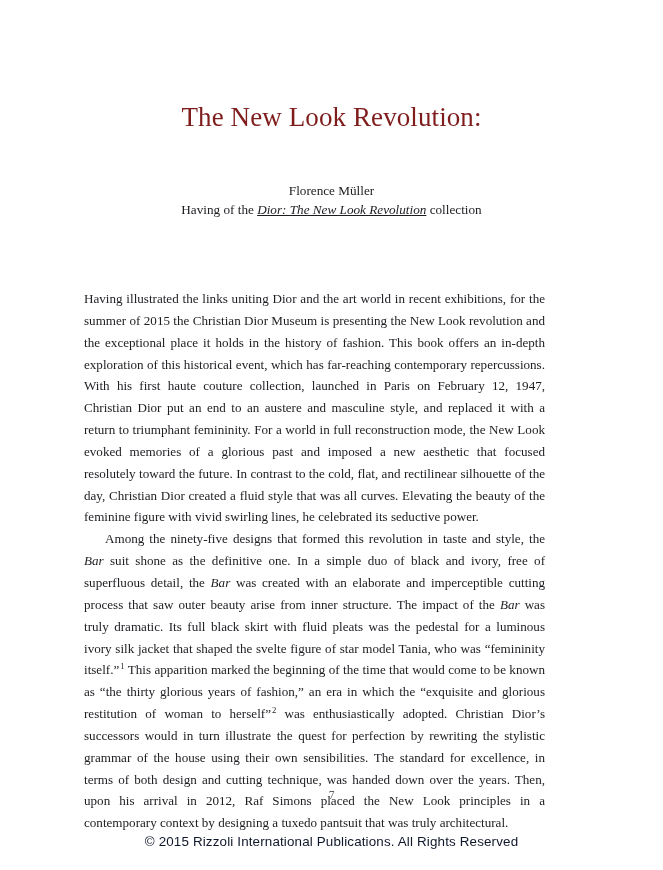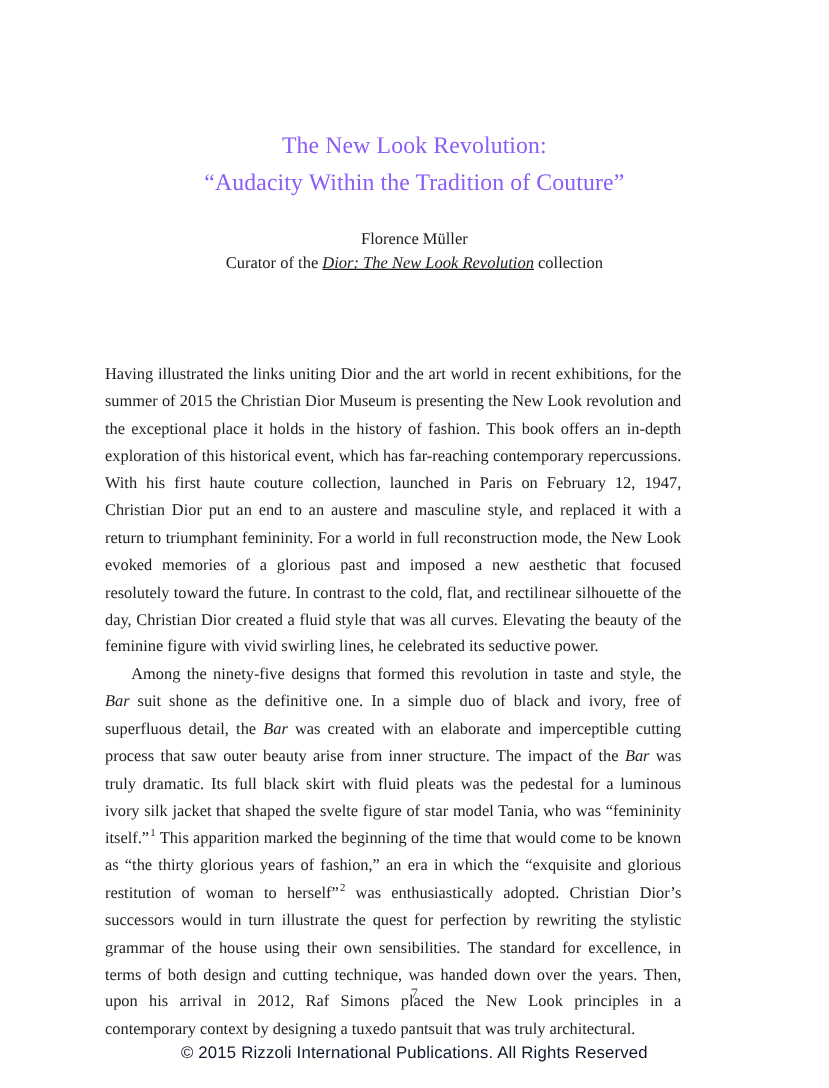--- a/index.html
+++ b/index.html
@@ -26,25 +26,25 @@
   
   .title-block {
     position: absolute;
     top: 102px;
     left: 0;
     width: 663px;
     text-align: center;
   }
   .title-line {
     font-family: "Liberation Serif", "DejaVu Serif", serif;
-    font-size: 19px;
+    font-size: 27px;
     line-height: 30px;
     font-weight: 400;
     letter-spacing: 0.1px;
-    color: #8b5cf6;
+    color: #7f1d1d;
     white-space: nowrap;
   }
 
   
   .byline-block {
     position: absolute;
     top: 182px;
     left: 0;
     width: 663px;
     text-align: center;
@@ -120,26 +120,25 @@
     letter-spacing: 0.15px;
   }
 </style>
 </head>
 <body>
 
 <div class="page">
 
   <div class="title-block">
     <div class="title-line">The New Look Revolution:</div>
-    <div class="title-line">“Audacity Within the Tradition of Couture”</div>
   </div>
 
   <div class="byline-block">
     <div class="byline-name">Florence Müller</div>
-    <div class="byline-role"><span>Curator of the </span><i>Dior: The New Look Revolution</i><span> collection</span></div>
+    <div class="byline-role"><span>Having of the </span><i>Dior: The New Look Revolution</i><span> collection</span></div>
   </div>
 
   <div class="body-block">
 
     <p class="para">Having illustrated the links uniting Dior and the art world in recent exhibitions, for the summer of 2015 the Christian Dior Museum is presenting the New Look revolution and the exceptional place it holds in the history of fashion. This book offers an in-depth exploration of this historical event, which has far-reaching contemporary repercussions. With his first haute couture collection, launched in Paris on February 12, 1947, Christian Dior put an end to an austere and masculine style, and replaced it with a return to triumphant femininity. For a world in full reconstruction mode, the New Look evoked memories of a glorious past and imposed a new aesthetic that focused resolutely toward the future. In contrast to the cold, flat, and rectilinear silhouette of the day, Christian Dior created a fluid style that was all curves. Elevating the beauty of the feminine figure with vivid swirling lines, he celebrated its seductive power.</p>
 
     <p class="para indent"><span>Among the ninety-five designs that formed this revolution in taste and style, the </span><i>Bar</i><span> suit shone as the definitive one. In a simple duo of black and ivory, free of superfluous detail, the </span><i>Bar</i><span> was created with an elaborate and imperceptible cutting process that saw outer beauty arise from inner structure. The impact of the </span><i>Bar</i><span> was truly dramatic. Its full black skirt with fluid pleats was the pedestal for a luminous ivory silk jacket that shaped the svelte figure of star model Tania, who was “femininity itself.”</span><sup>1</sup><span> This apparition marked the beginning of the time that would come to be known as “the thirty glorious years of fashion,” an era in which the “exquisite and glorious restitution of woman to herself”</span><sup>2</sup><span> was enthusiastically adopted. Christian Dior’s successors would in turn illustrate the quest for perfection by rewriting the stylistic grammar of the house using their own sensibilities. The standard for excellence, in terms of both design and cutting technique, was handed down over the years. Then, upon his arrival in 2012, Raf Simons placed the New Look principles in a contemporary context by designing a tuxedo pantsuit that was truly architectural.</span></p>
 
   </div>
 

